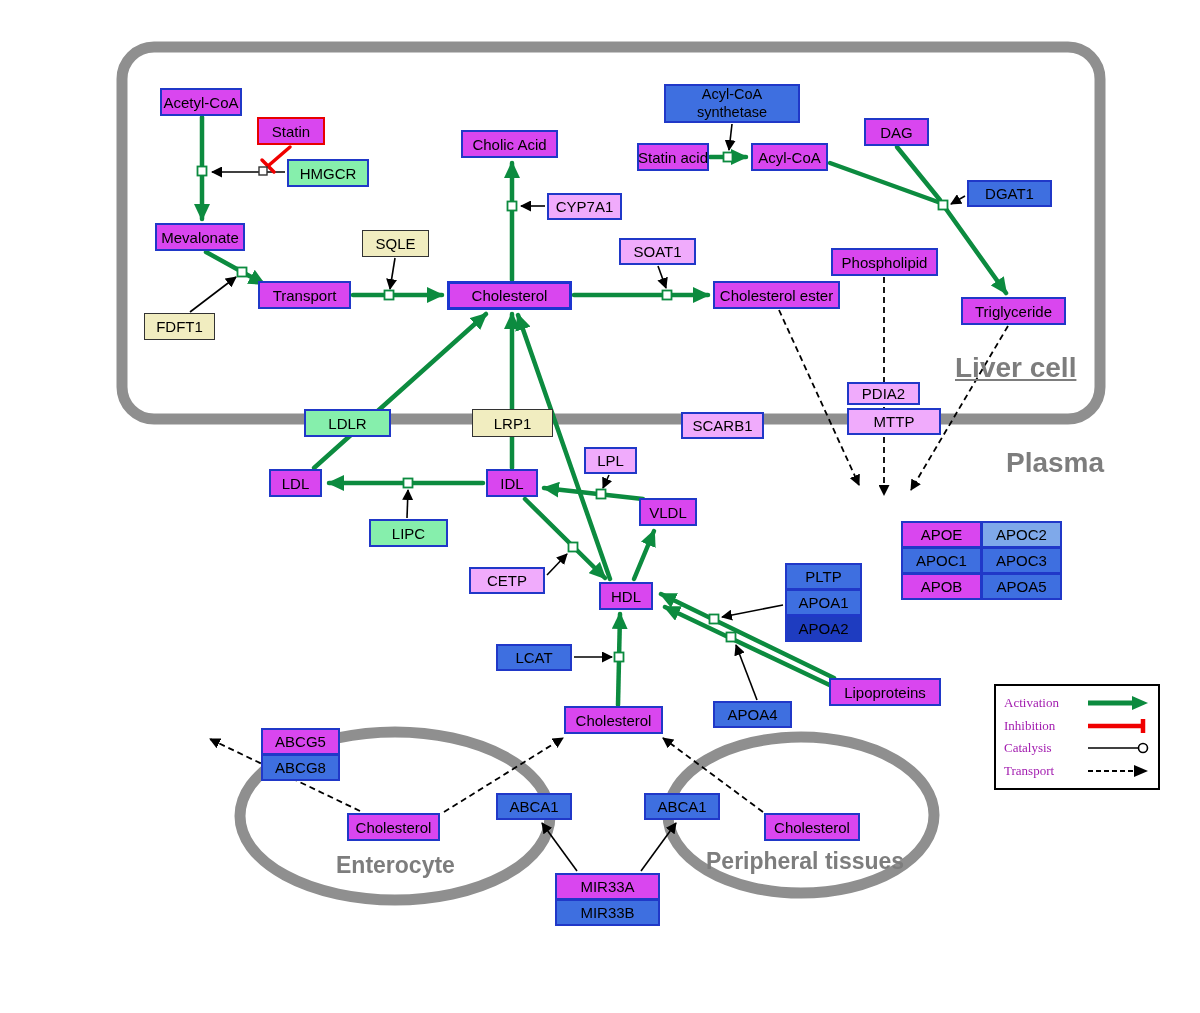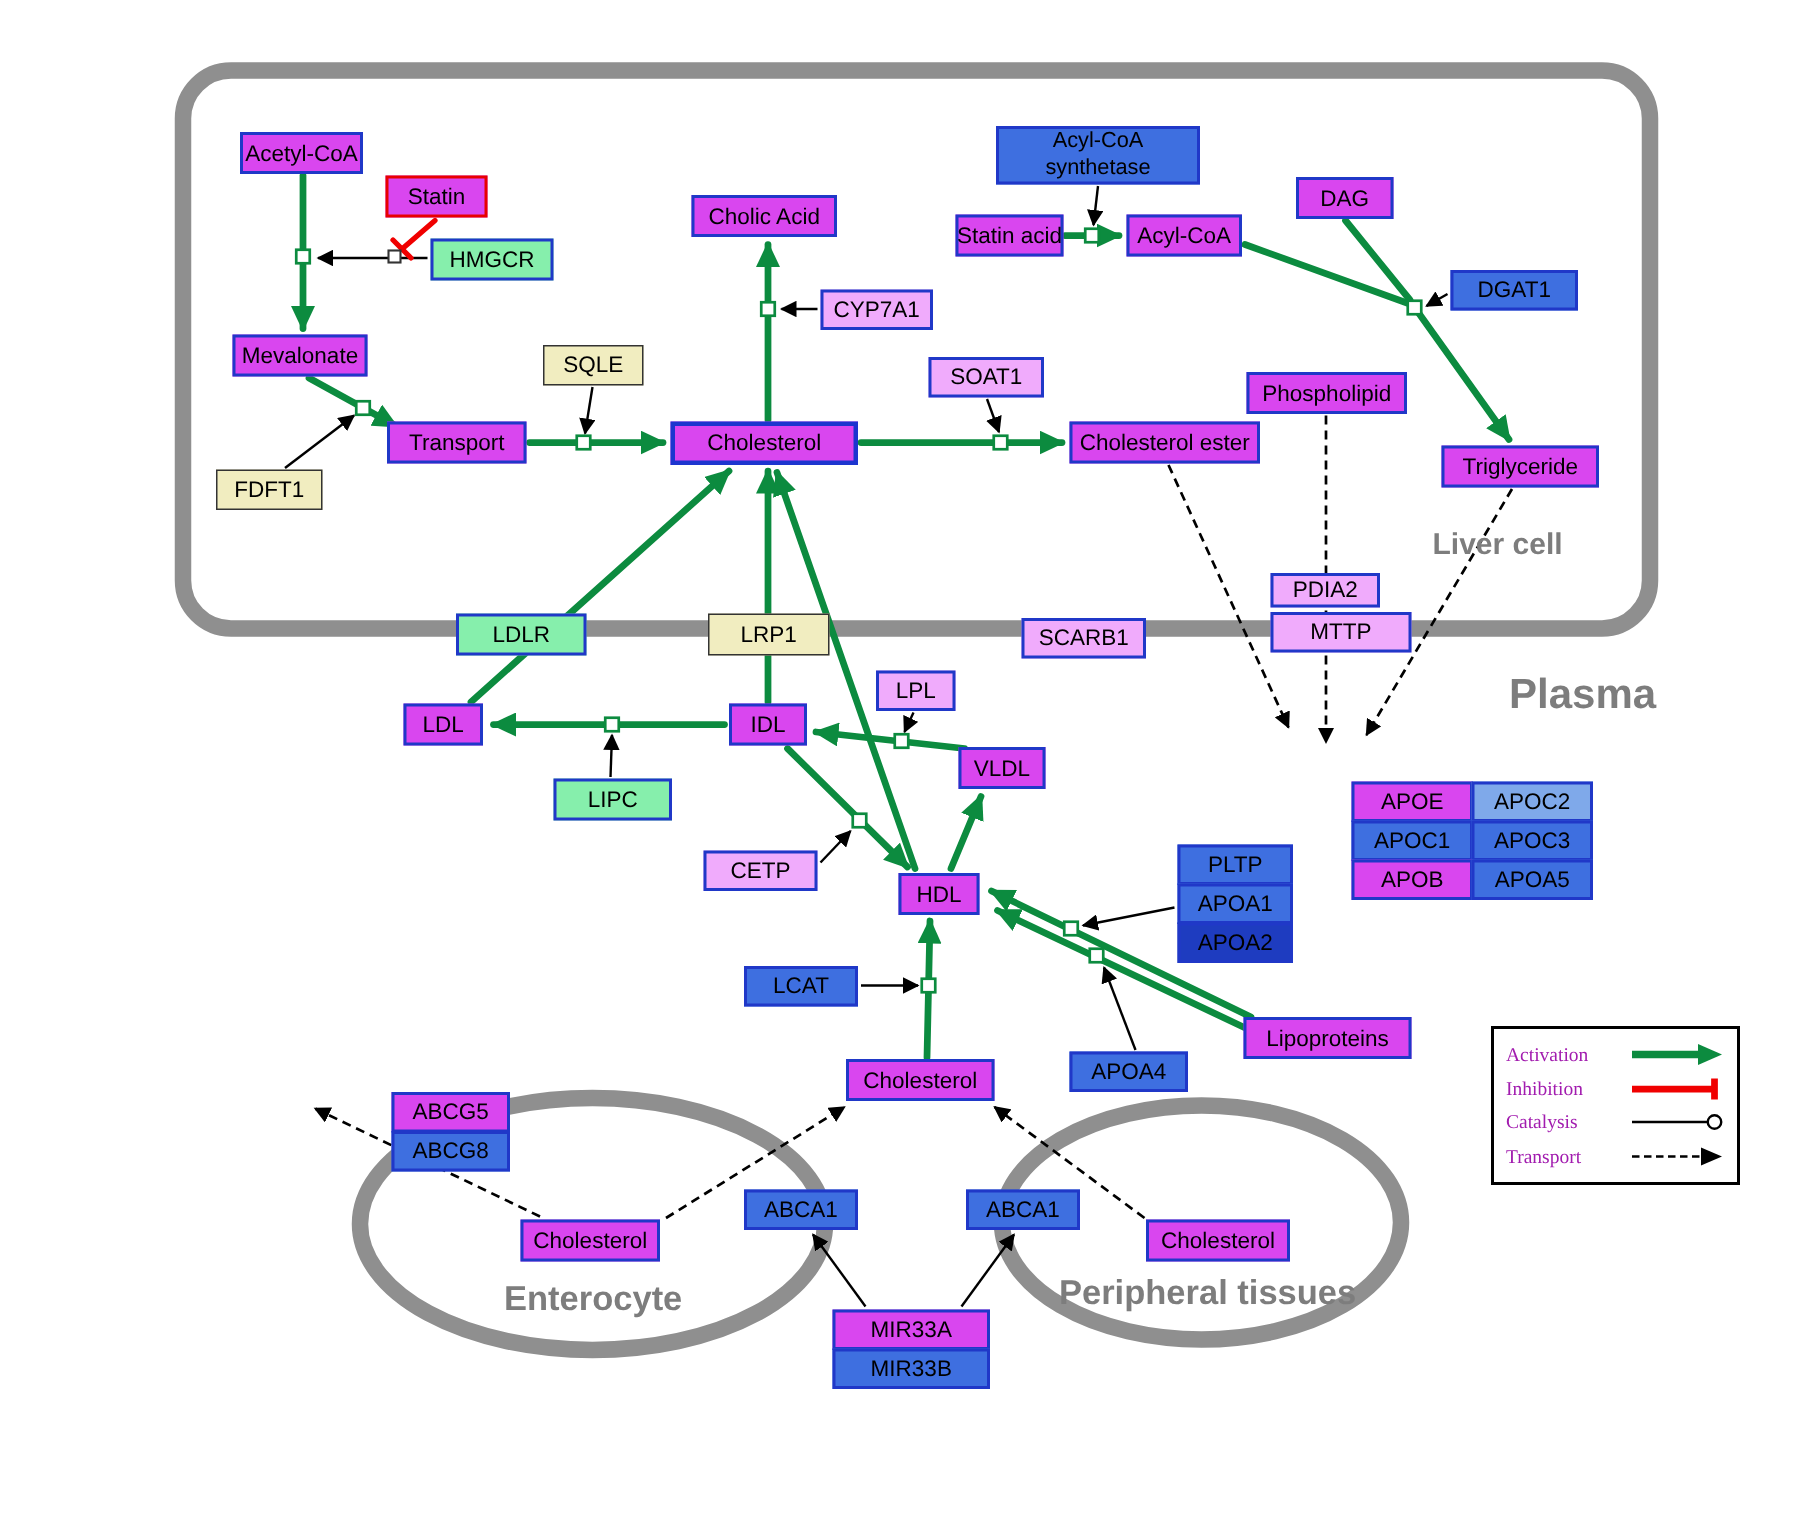--- a/index.html
+++ b/index.html
@@ -110,21 +110,21 @@
     <rect x="403.5" y="478.5" width="9" height="9"></rect>
     <rect x="596.5" y="489.5" width="9" height="9"></rect>
     <rect x="568.5" y="542.5" width="9" height="9"></rect>
     <rect x="709.5" y="614.5" width="9" height="9"></rect>
     <rect x="726.5" y="632.5" width="9" height="9"></rect>
     <rect x="614.5" y="652.5" width="9" height="9"></rect>
     <rect x="259" y="167" width="8" height="8" stroke="#333" stroke-width="1.4"></rect>
   </g>
 </svg>
 
-<div class="clabel" style="left:955px;top:352px;font-size:20px;">Liver cell</div>
+<div class="clabel" style="left:955px;top:352px;font-size:28px;text-decoration:underline;">Liver cell</div>
 <div class="clabel" style="left:992px;top:447px;font-size:28px;margin-left:14px;">Plasma</div>
 <div class="clabel" style="left:336px;top:852px;font-size:23px;">Enterocyte</div>
 <div class="clabel" style="left:706px;top:848px;font-size:23px;">Peripheral tissues</div>
 
 <div class="node" style="left:160px;top:88px;width:82px;height:28px">Acetyl-CoA</div>
 <div class="node statin" style="left:257px;top:117px;width:68px;height:28px">Statin</div>
 <div class="node yellow" style="left:287px;top:159px;width:82px;height:28px">HMGCR</div>
 <div class="node" style="left:155px;top:223px;width:90px;height:28px">Mevalonate</div>
 <div class="node pale" style="left:144px;top:313px;width:71px;height:27px">FDFT1</div>
 <div class="node" style="left:258px;top:281px;width:93px;height:28px">Transport</div>

